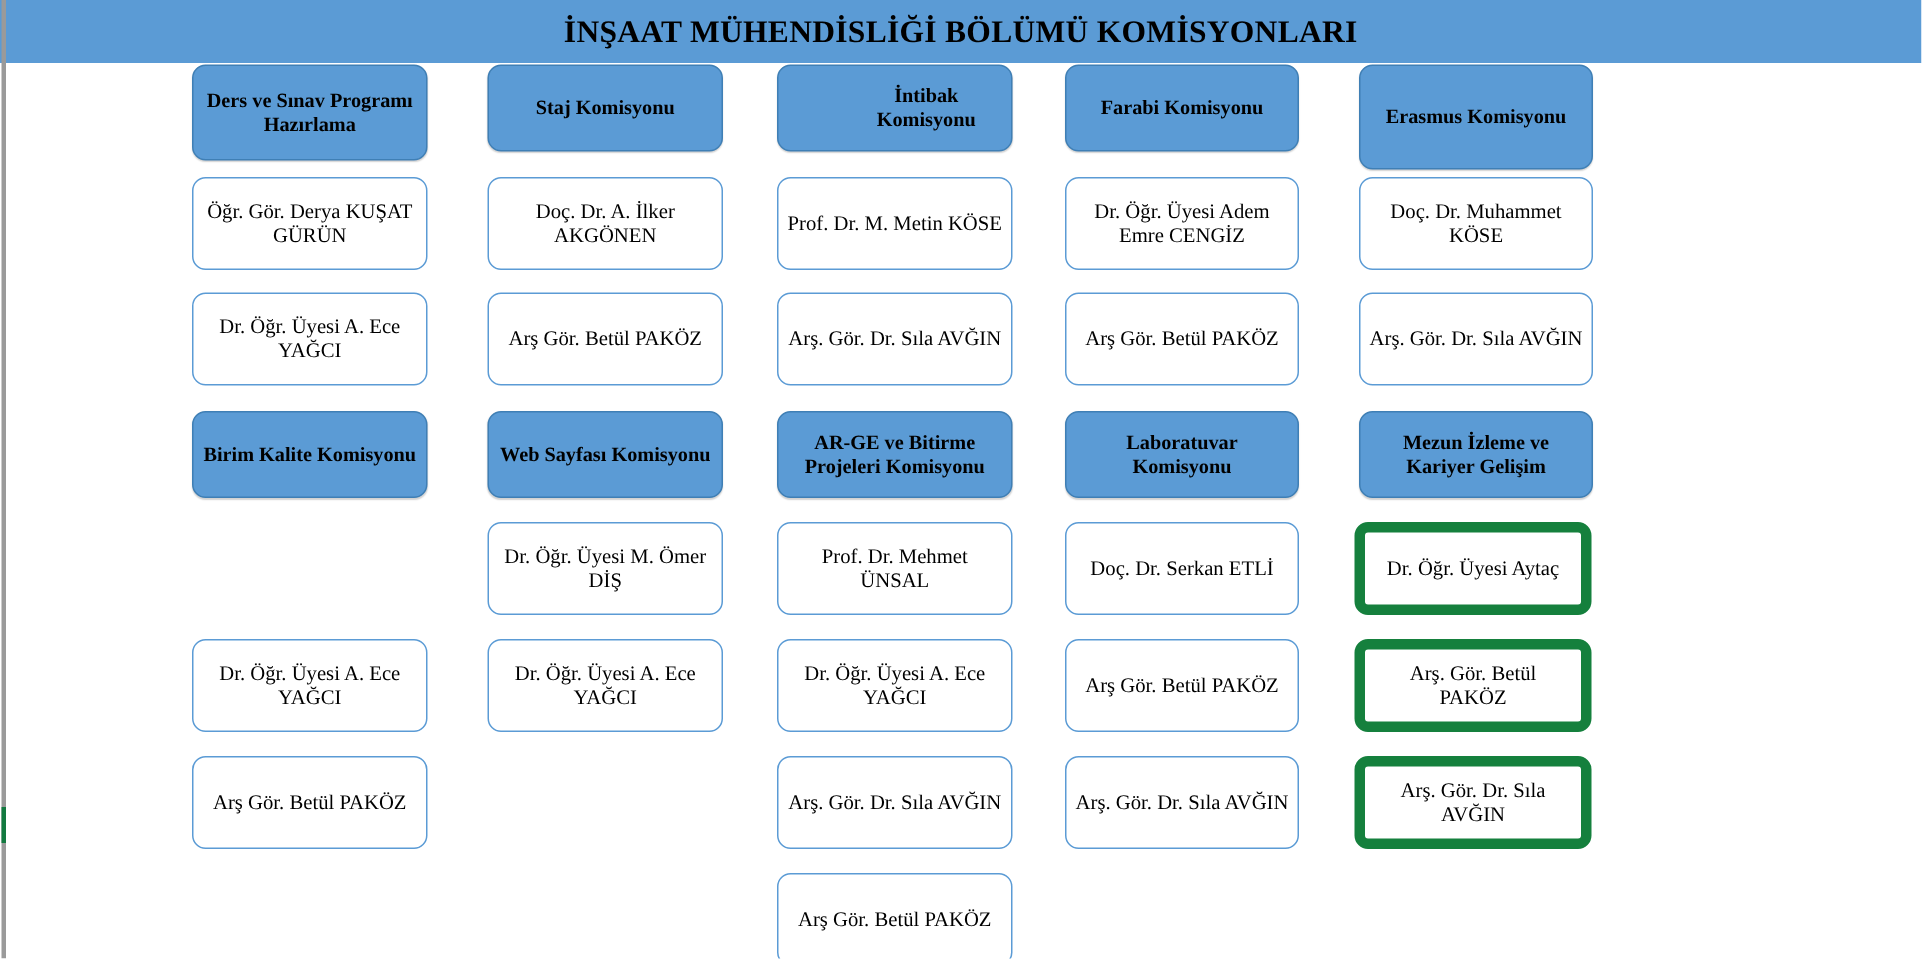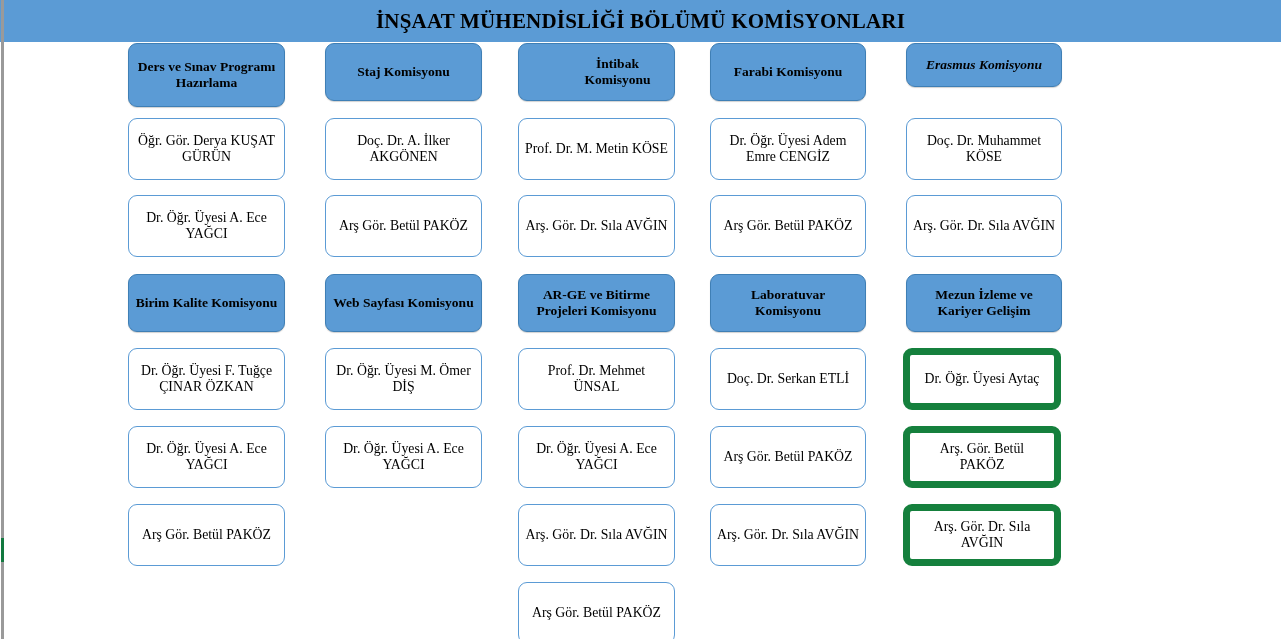--- a/index.html
+++ b/index.html
@@ -145,35 +145,32 @@
     </div>
     <div class="node head" style="left: 710px; top: 1px; width: 156px; height: 58px;">
       <span class="node-text">Farabi Komisyonu</span>
     </div>
     <div class="node member" style="left: 710px; top: 76px; width: 156px; height: 62px;">
       <span class="node-text">Dr. Öğr. Üyesi Adem Emre CENGİZ</span>
     </div>
     <div class="node member" style="left: 710px; top: 153px; width: 156px; height: 62px;">
       <span class="node-text">Arş Gör. Betül PAKÖZ</span>
     </div>
-    <div class="node head" style="left: 906px; top: 1px; width: 156px; height: 44px; font-style: italic;">
+    <div class="node head" style="left: 906px; top: 1px; width: 156px; height: 70px;">
       <span class="node-text">Erasmus Komisyonu</span>
     </div>
     <div class="node member" style="left: 906px; top: 76px; width: 156px; height: 62px;">
       <span class="node-text">Doç. Dr. Muhammet KÖSE</span>
     </div>
     <div class="node member" style="left: 906px; top: 153px; width: 156px; height: 62px;">
       <span class="node-text">Arş. Gör. Dr. Sıla AVĞIN</span>
     </div>
     <div class="node head" style="left: 128px; top: 232px; width: 157px; height: 58px;">
       <span class="node-text">Birim Kalite Komisyonu</span>
     </div>
-    <div class="node member" style="left: 128px; top: 306px; width: 157px; height: 62px;">
-      <span class="node-text">Dr. Öğr. Üyesi F. Tuğçe ÇINAR ÖZKAN</span>
-    </div>
     <div class="node member" style="left: 128px; top: 384px; width: 157px; height: 62px;">
       <span class="node-text">Dr. Öğr. Üyesi A. Ece YAĞCI</span>
     </div>
     <div class="node member" style="left: 128px; top: 462px; width: 157px; height: 62px;">
       <span class="node-text">Arş Gör. Betül PAKÖZ</span>
     </div>
     <div class="node head" style="left: 325px; top: 232px; width: 157px; height: 58px;">
       <span class="node-text">Web Sayfası Komisyonu</span>
     </div>
     <div class="node member" style="left: 325px; top: 306px; width: 157px; height: 62px;">

